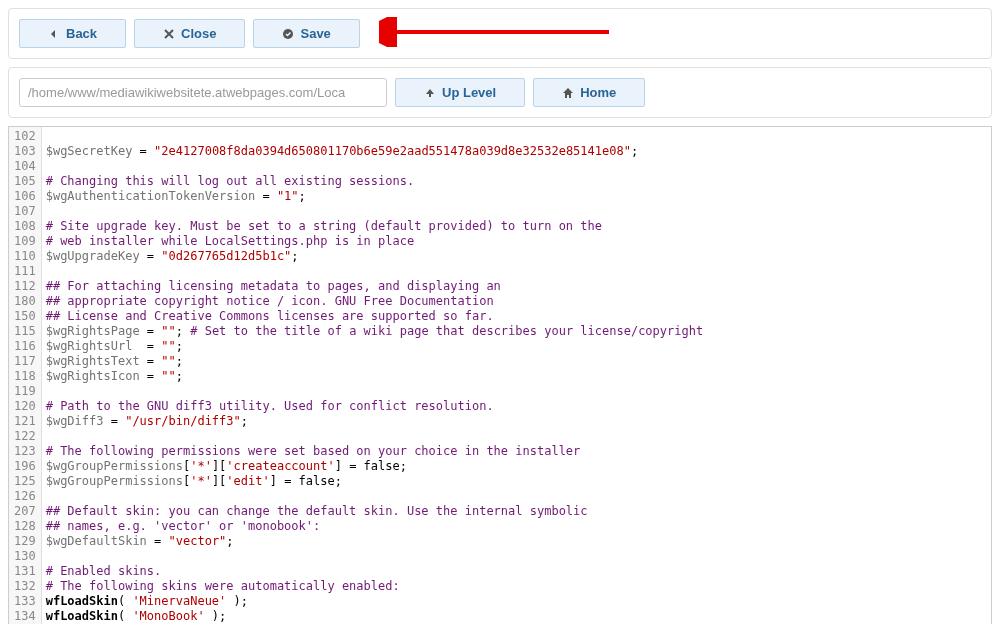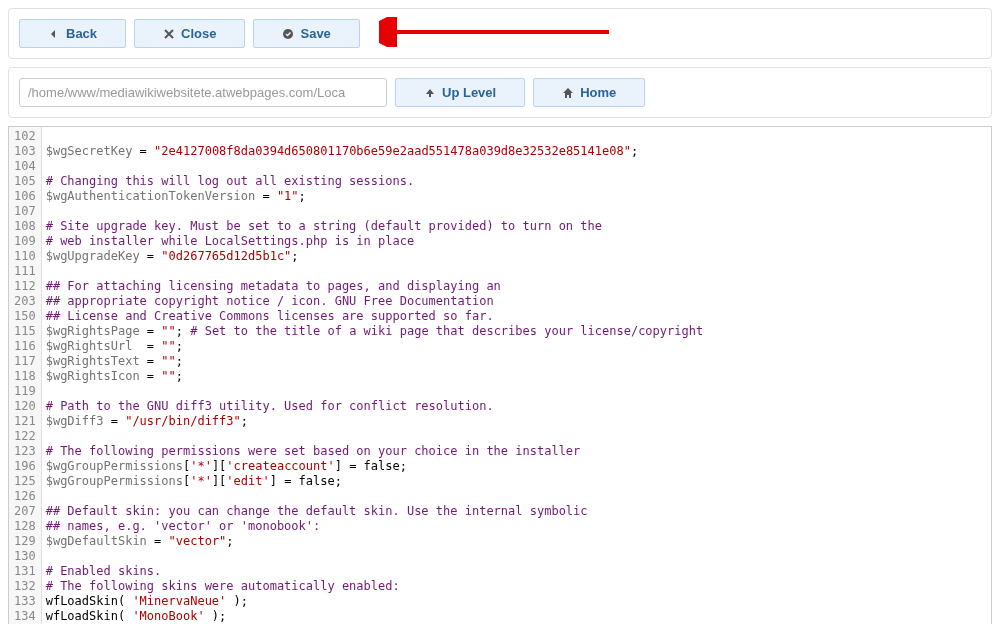--- a/index.html
+++ b/index.html
@@ -9,21 +9,21 @@
 .pathbar{padding:10px;border:1px solid #e0e0e0;border-radius:4px;margin:8px;display:flex;gap:8px;align-items:center}
 .pathinput{width:350px;padding:6px 8px;border:1px solid #ccc;border-radius:3px;color:#999;font-size:13px}
 .arrow{position:absolute;left:370px;top:8px;pointer-events:none}
 .editor{border:1px solid #ccc;margin:8px;font-family:Consolas,Monaco,monospace;font-size:12px;line-height:15px;display:flex}
 .gutter{background:#f7f7f7;border-right:1px solid #e0e0e0;text-align:right;padding:2px 3px;color:#888;user-select:none}
 .gutter div{padding:0 2px}
 .code{padding:2px 4px;white-space:pre;flex:1;overflow:hidden;color:#000}
 .s-var{color:#737373}
 .s-str{color:#b00000}
 .s-cmt{color:#701a75}
-.s-fn{color:#000;font-weight:normal}
+.s-fn{color:#000;font-weight:bold}
 </style>
 </head>
 <body>
 
 <div class="toolbar">
   <button class="btn">
     <span class="ic"><svg viewBox="0 0 12 12">
           <path d="M7 2L3 6l4 4z" fill="#555"></path>
         </svg></span>
     <span>Back</span>
@@ -73,21 +73,21 @@
       <div>103</div>
       <div>104</div>
       <div>105</div>
       <div>106</div>
       <div>107</div>
       <div>108</div>
       <div>109</div>
       <div>110</div>
       <div>111</div>
       <div>112</div>
-      <div>203</div>
+      <div>180</div>
       <div>150</div>
       <div>115</div>
       <div>116</div>
       <div>117</div>
       <div>118</div>
       <div>119</div>
       <div>120</div>
       <div>121</div>
       <div>122</div>
       <div>123</div>

